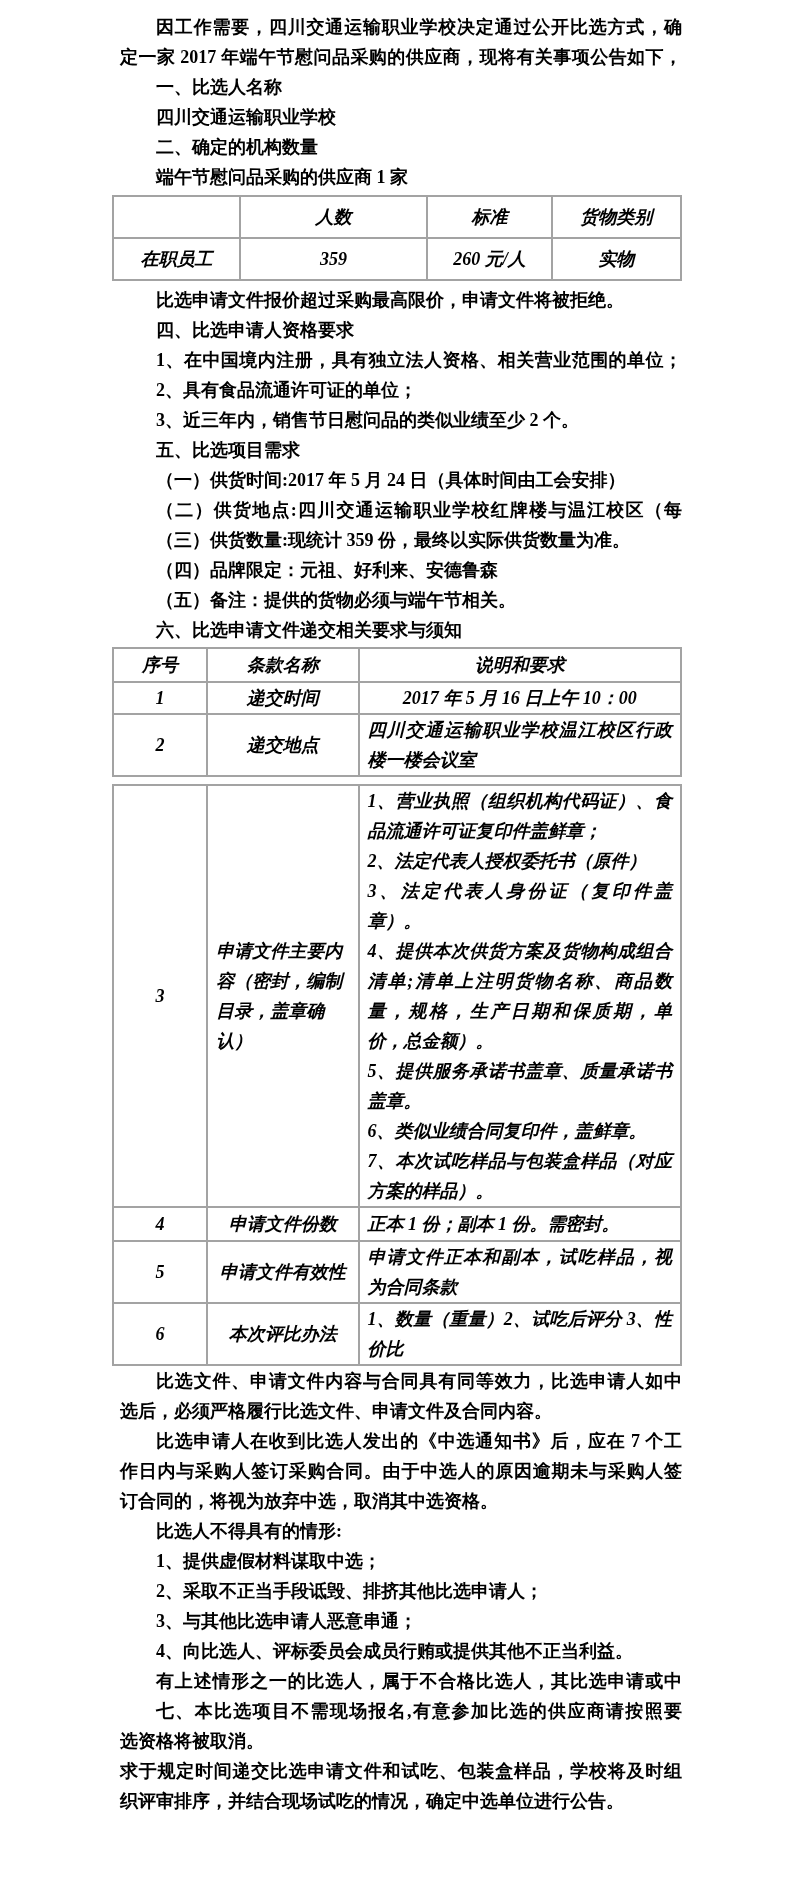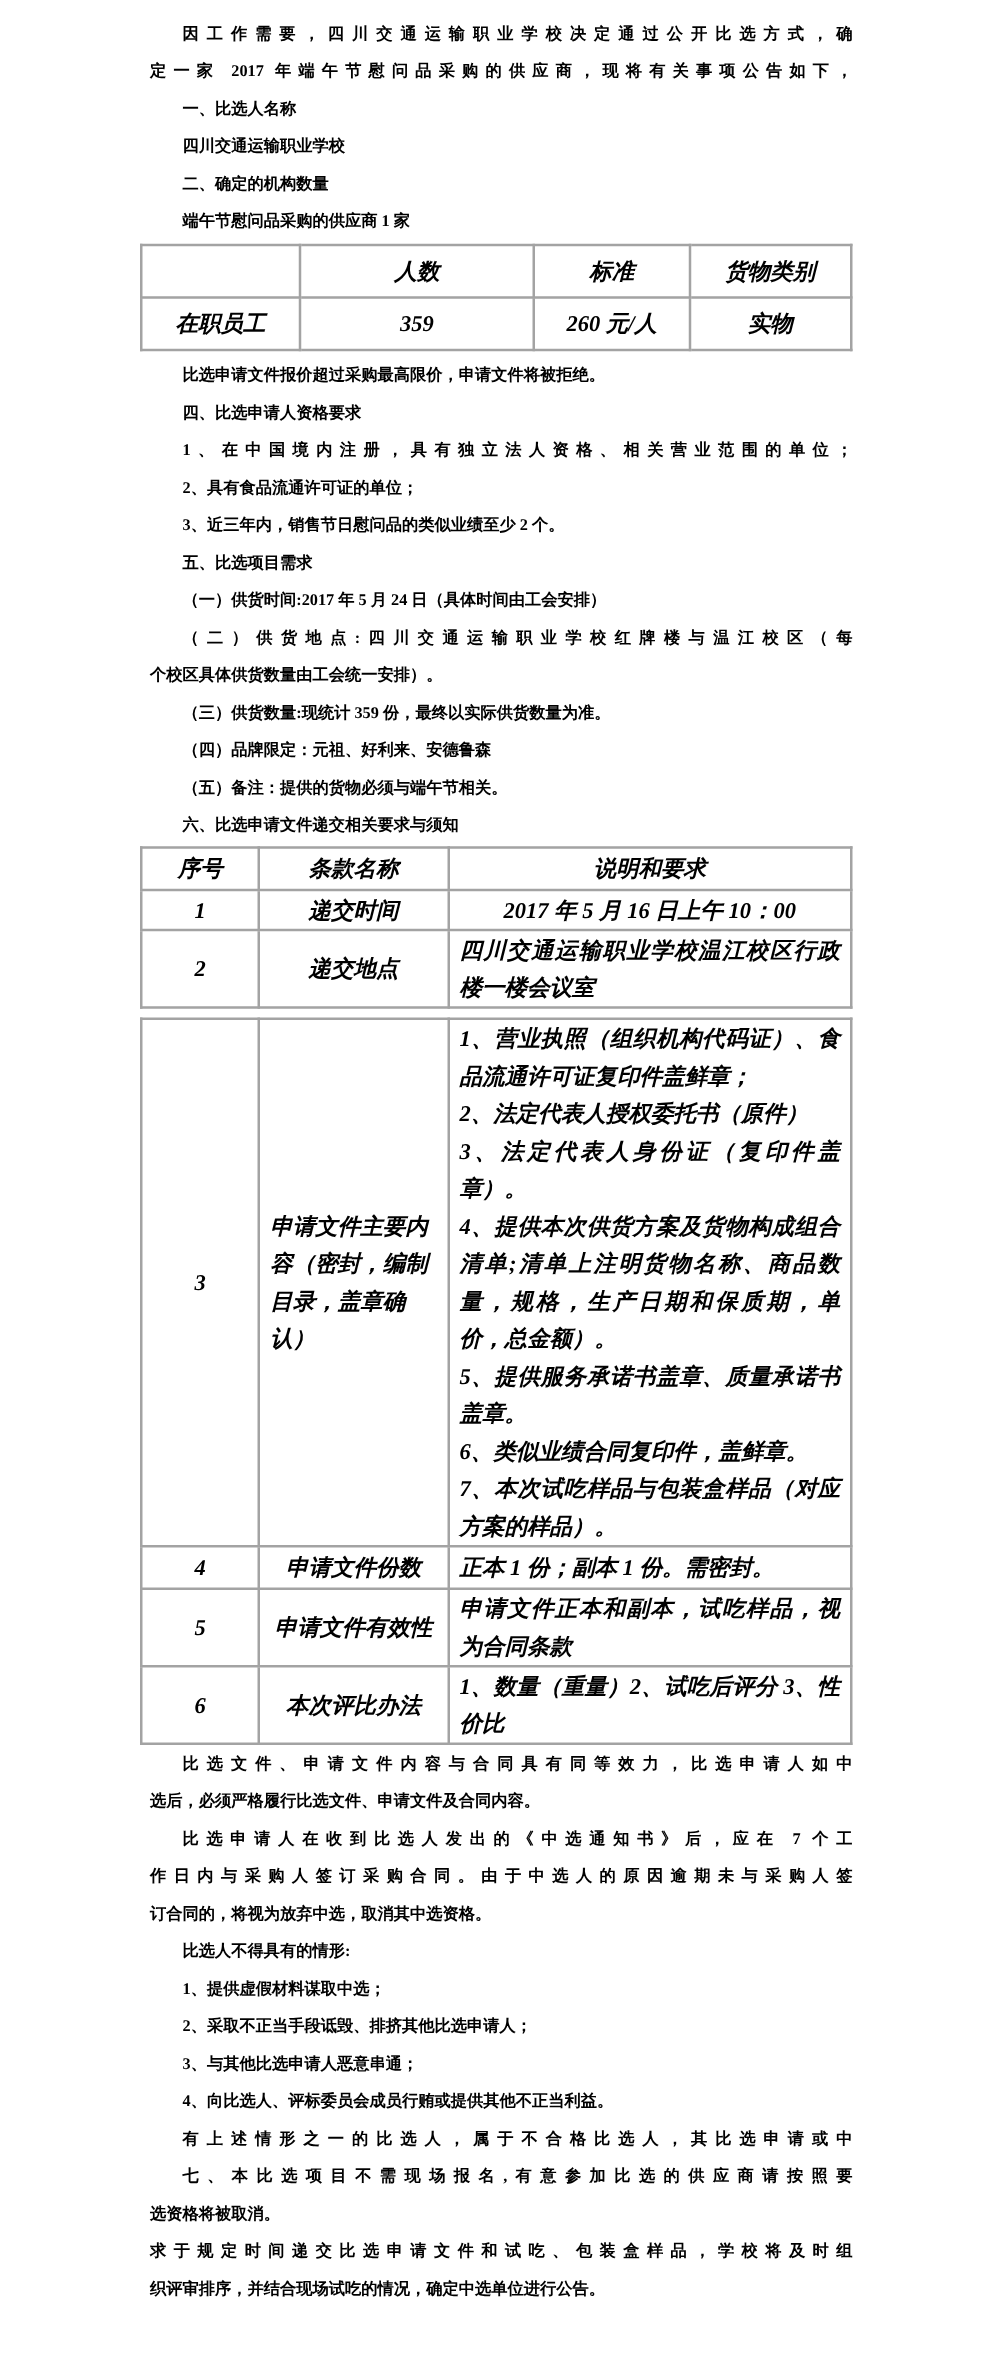--- a/index.html
+++ b/index.html
@@ -10,21 +10,21 @@
     overflow:hidden;
   }
   .page{
     box-sizing:border-box;
     width:570px;
     margin-left:112px;
     padding-top:12px;
   }
   .line{
     height:30px;line-height:30px;
-    font-size:13px;
+    font-size:18px;
     white-space:nowrap;
     padding-left:8px;
   }
   .line.indent{text-indent:2em;}
   .line.j{text-align:justify;text-align-last:justify;}
   table{
     border-collapse:collapse;
     width:100%;
     table-layout:fixed;
     font-size:18px;
@@ -108,21 +108,20 @@
       <div class="line indent">2、具有食品流通许可证的单位；</div>
 
       <div class="line indent">3、近三年内，销售节日慰问品的类似业绩至少 2 个。</div>
 
       <div class="line indent">五、比选项目需求</div>
 
       <div class="line indent">（一）供货时间:2017 年 5 月 24 日（具体时间由工会安排）</div>
 
       <div class="line indent j">（二）供货地点:四川交通运输职业学校红牌楼与温江校区（每</div>
 
-      <div class="line">个校区具体供货数量由工会统一安排）。</div>
 
       <div class="line indent">（三）供货数量:现统计 359 份，最终以实际供货数量为准。</div>
 
       <div class="line indent">（四）品牌限定：元祖、好利来、安德鲁森</div>
 
       <div class="line indent">（五）备注：提供的货物必须与端午节相关。</div>
 
       <div class="line indent">六、比选申请文件递交相关要求与须知</div>
     </div>
 

